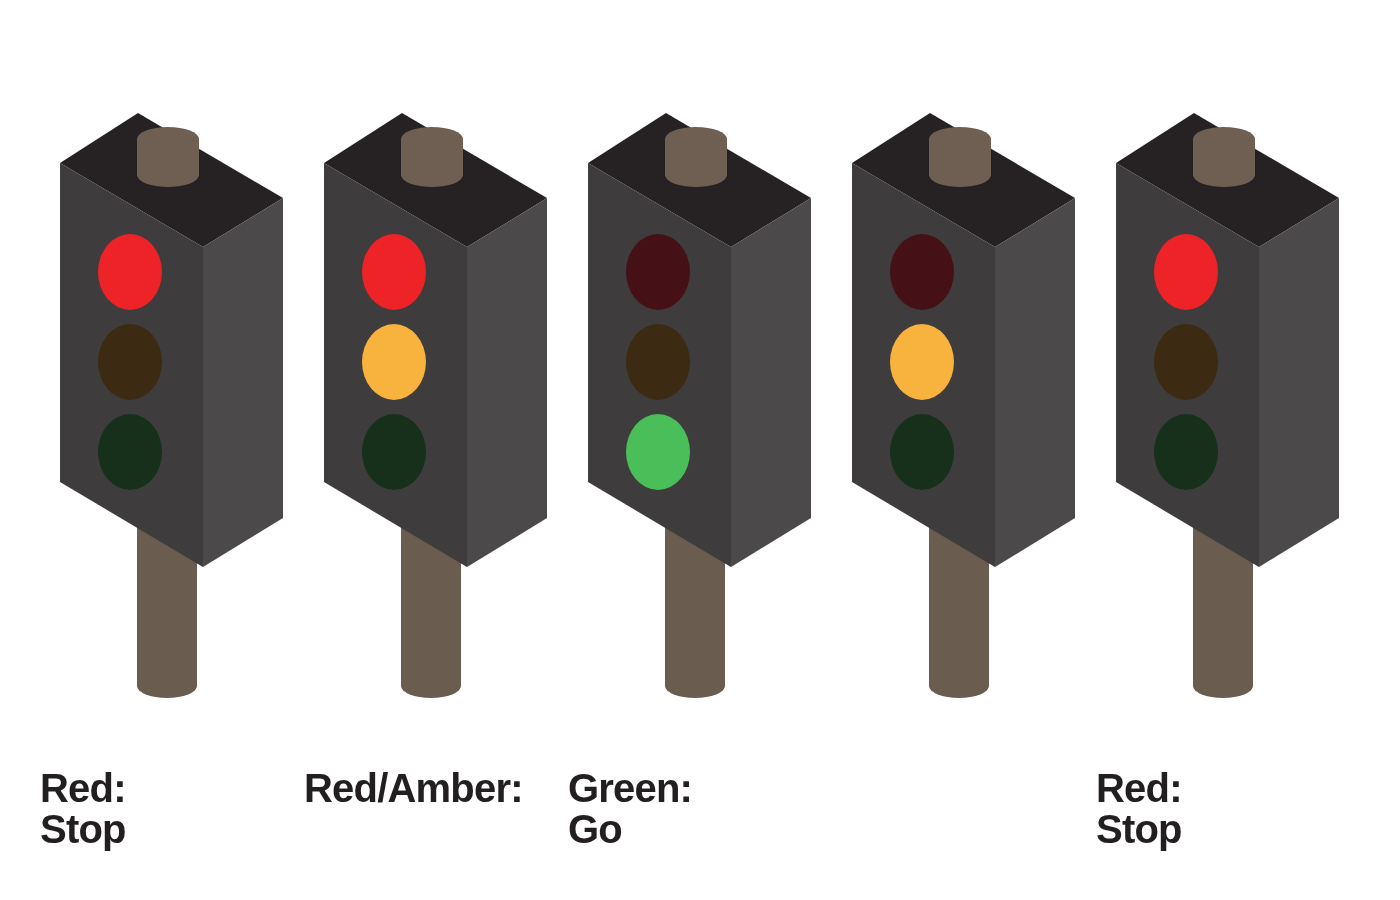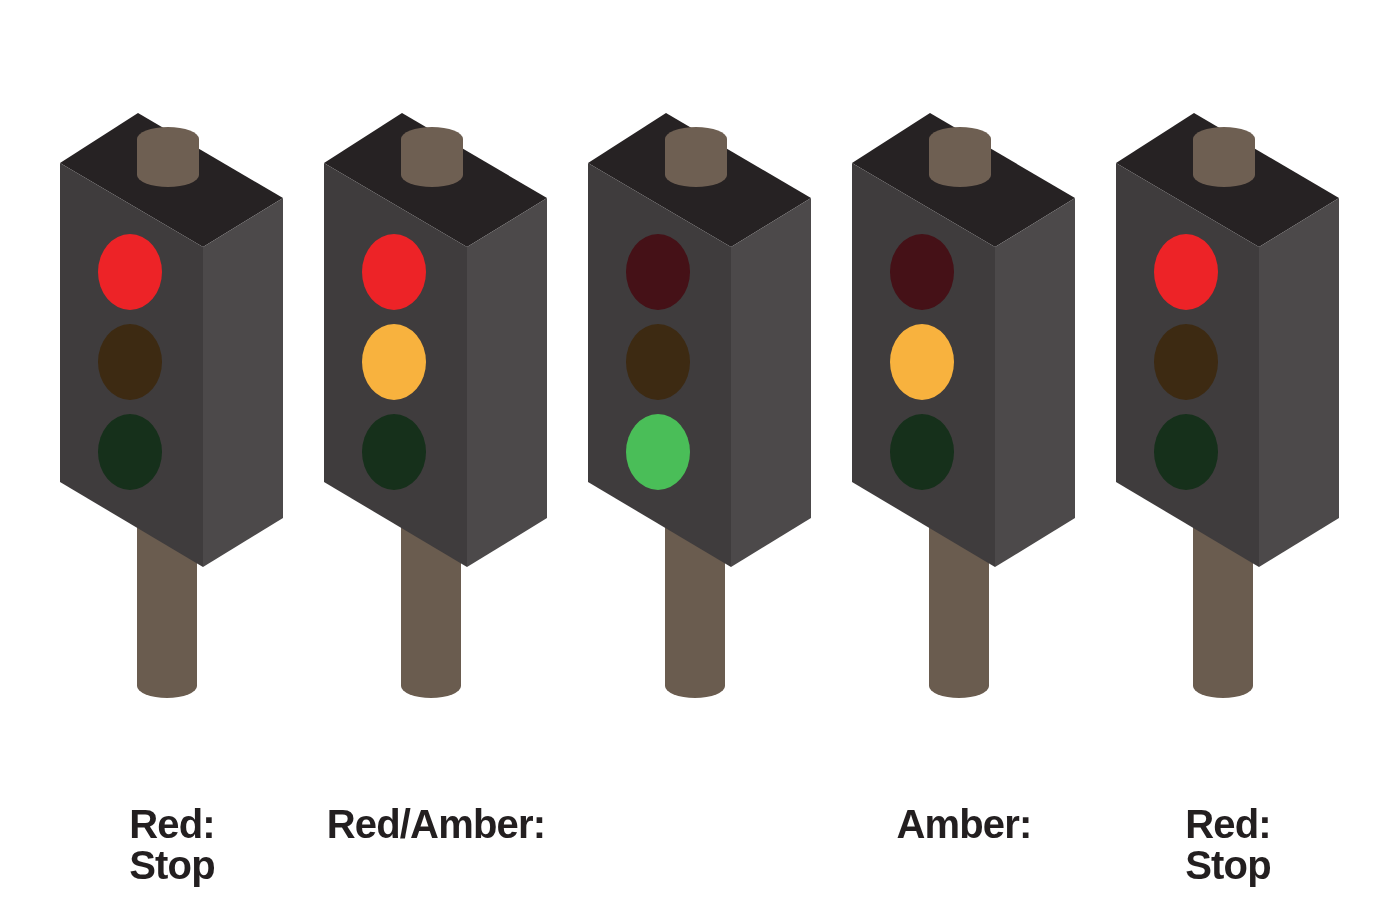--- a/index.html
+++ b/index.html
@@ -24,27 +24,26 @@
     position:absolute;
     left:0;
     top:100px;
     display:block;
   }
   .tl-caption{
     position:absolute;
     top:768px;
     left:0;
     width:264px;
-    text-align:center;
+    text-align:left;
     color:#231F20;
     font-weight:700;
     font-size:40px;
     line-height:41px;
     letter-spacing:-0.8px;
-    margin-top:36px;
   }
   .g0{left:40px;}
   .g1{left:304px;}
   .g2{left:568px;}
   .g3{left:832px;}
   .g4{left:1096px;}
 </style>
 </head>
 <body>
 
@@ -87,35 +86,38 @@
     <svg class="tl-svg" width="250" height="620" viewBox="0 0 250 620">
       <path d="M97,380 H157 V586 A30,12 0 0 1 97,586 Z" fill="#6A5C4F"></path>
       <polygon points="20,63 98,13 243,98 163,147" fill="#262223"></polygon>
       <path d="M97,39 A31,12 0 0 1 159,39 V75 A31,12 0 0 1 97,75 Z" fill="#6E5F52"></path>
       <polygon points="20,63 163,147 163,467 20,382" fill="#3F3C3D"></polygon>
       <polygon points="163,147 243,98 243,418 163,467" fill="#4C494A"></polygon>
       <ellipse cx="90" cy="172" rx="32" ry="38" fill="#451117"></ellipse>
       <ellipse cx="90" cy="262" rx="32" ry="38" fill="#3D2A12"></ellipse>
       <ellipse cx="90" cy="352" rx="32" ry="38" fill="#4ABE58"></ellipse>
     </svg>
+    <div class="tl-caption">
+      <div>Green:</div>
+      <div>Go</div>
+    </div>
   </div>
 
   <div class="tl-group g3">
     <svg class="tl-svg" width="250" height="620" viewBox="0 0 250 620">
       <path d="M97,380 H157 V586 A30,12 0 0 1 97,586 Z" fill="#6A5C4F"></path>
       <polygon points="20,63 98,13 243,98 163,147" fill="#262223"></polygon>
       <path d="M97,39 A31,12 0 0 1 159,39 V75 A31,12 0 0 1 97,75 Z" fill="#6E5F52"></path>
       <polygon points="20,63 163,147 163,467 20,382" fill="#3F3C3D"></polygon>
       <polygon points="163,147 243,98 243,418 163,467" fill="#4C494A"></polygon>
       <ellipse cx="90" cy="172" rx="32" ry="38" fill="#451117"></ellipse>
       <ellipse cx="90" cy="262" rx="32" ry="38" fill="#F8B23E"></ellipse>
       <ellipse cx="90" cy="352" rx="32" ry="38" fill="#16301B"></ellipse>
     </svg>
     <div class="tl-caption">
-      <div>Amber:</div>
     </div>
   </div>
 
   <div class="tl-group g4">
     <svg class="tl-svg" width="250" height="620" viewBox="0 0 250 620">
       <path d="M97,380 H157 V586 A30,12 0 0 1 97,586 Z" fill="#6A5C4F"></path>
       <polygon points="20,63 98,13 243,98 163,147" fill="#262223"></polygon>
       <path d="M97,39 A31,12 0 0 1 159,39 V75 A31,12 0 0 1 97,75 Z" fill="#6E5F52"></path>
       <polygon points="20,63 163,147 163,467 20,382" fill="#3F3C3D"></polygon>
       <polygon points="163,147 243,98 243,418 163,467" fill="#4C494A"></polygon>

